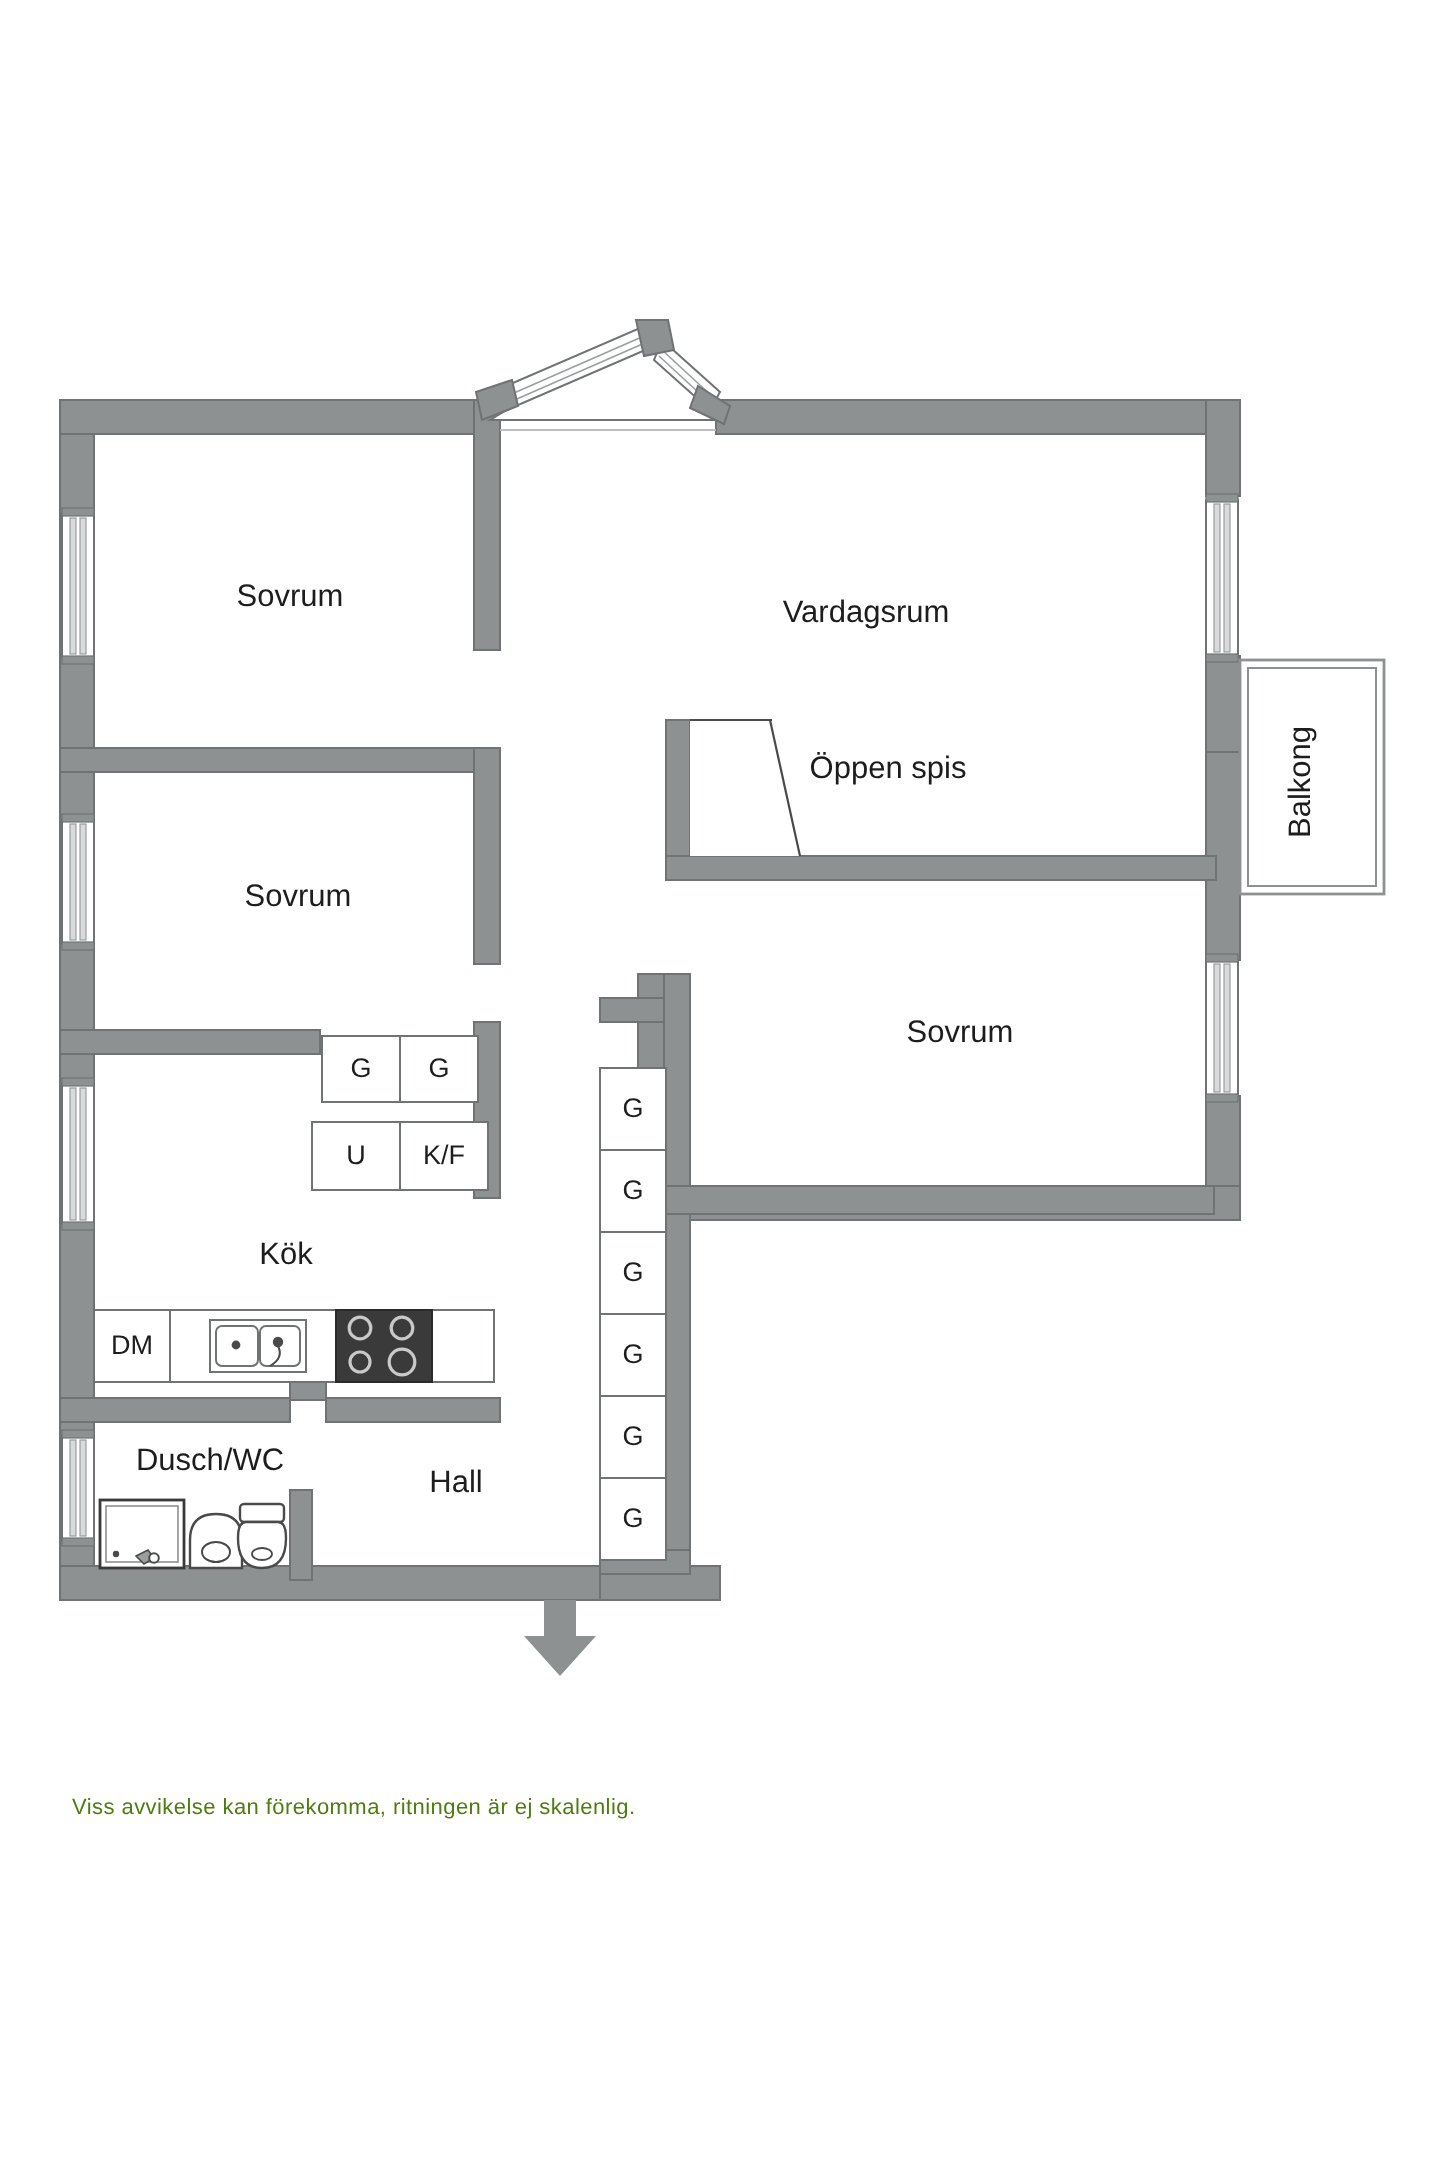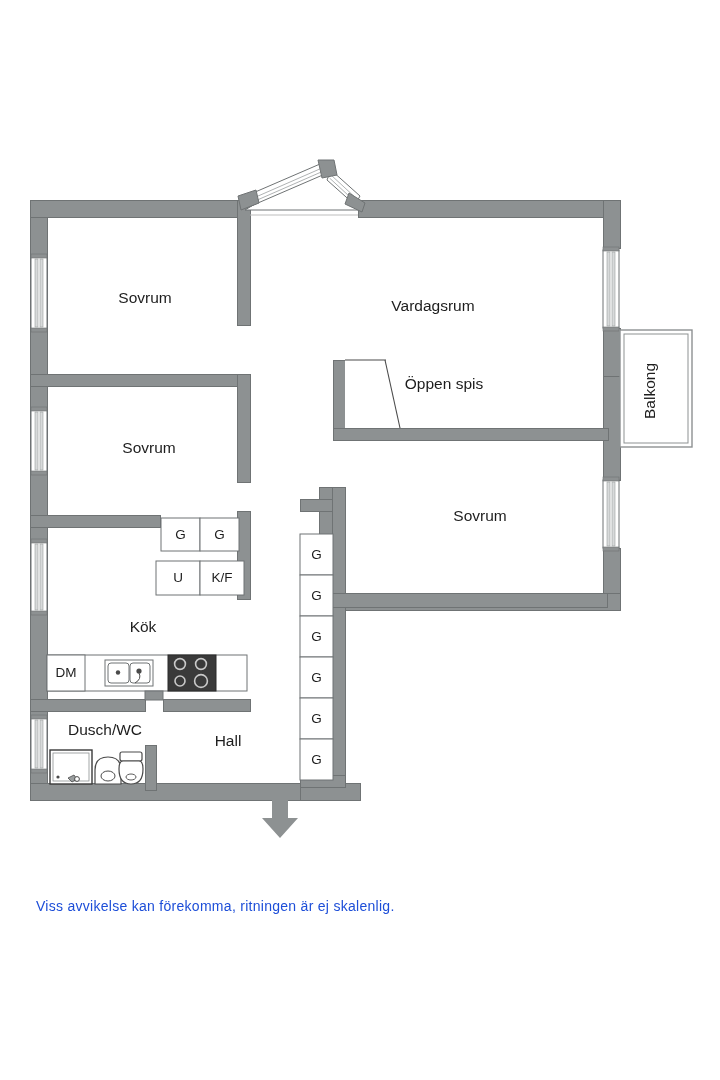--- a/index.html
+++ b/index.html
@@ -39,22 +39,22 @@
     font-size: 13.5px;
     fill: #1d1d1d;
     text-anchor: middle;
     dominant-baseline: middle;
   }
   .caption-text {
     position: absolute;
     left: 36px;
     top: 898px;
     font-family: "Liberation Sans", sans-serif;
-    font-size: 14px;
-    color: #1d4ed8;
+    font-size: 11px;
+    color: #4d7c0f;
     letter-spacing: 0.02em;
     white-space: nowrap;
   }
 </style>
 </head>
 <body>
 
 <div id="plan-root">
 
 <svg id="floorplan-svg" viewBox="0 0 720 1080" xmlns="http://www.w3.org/2000/svg">

